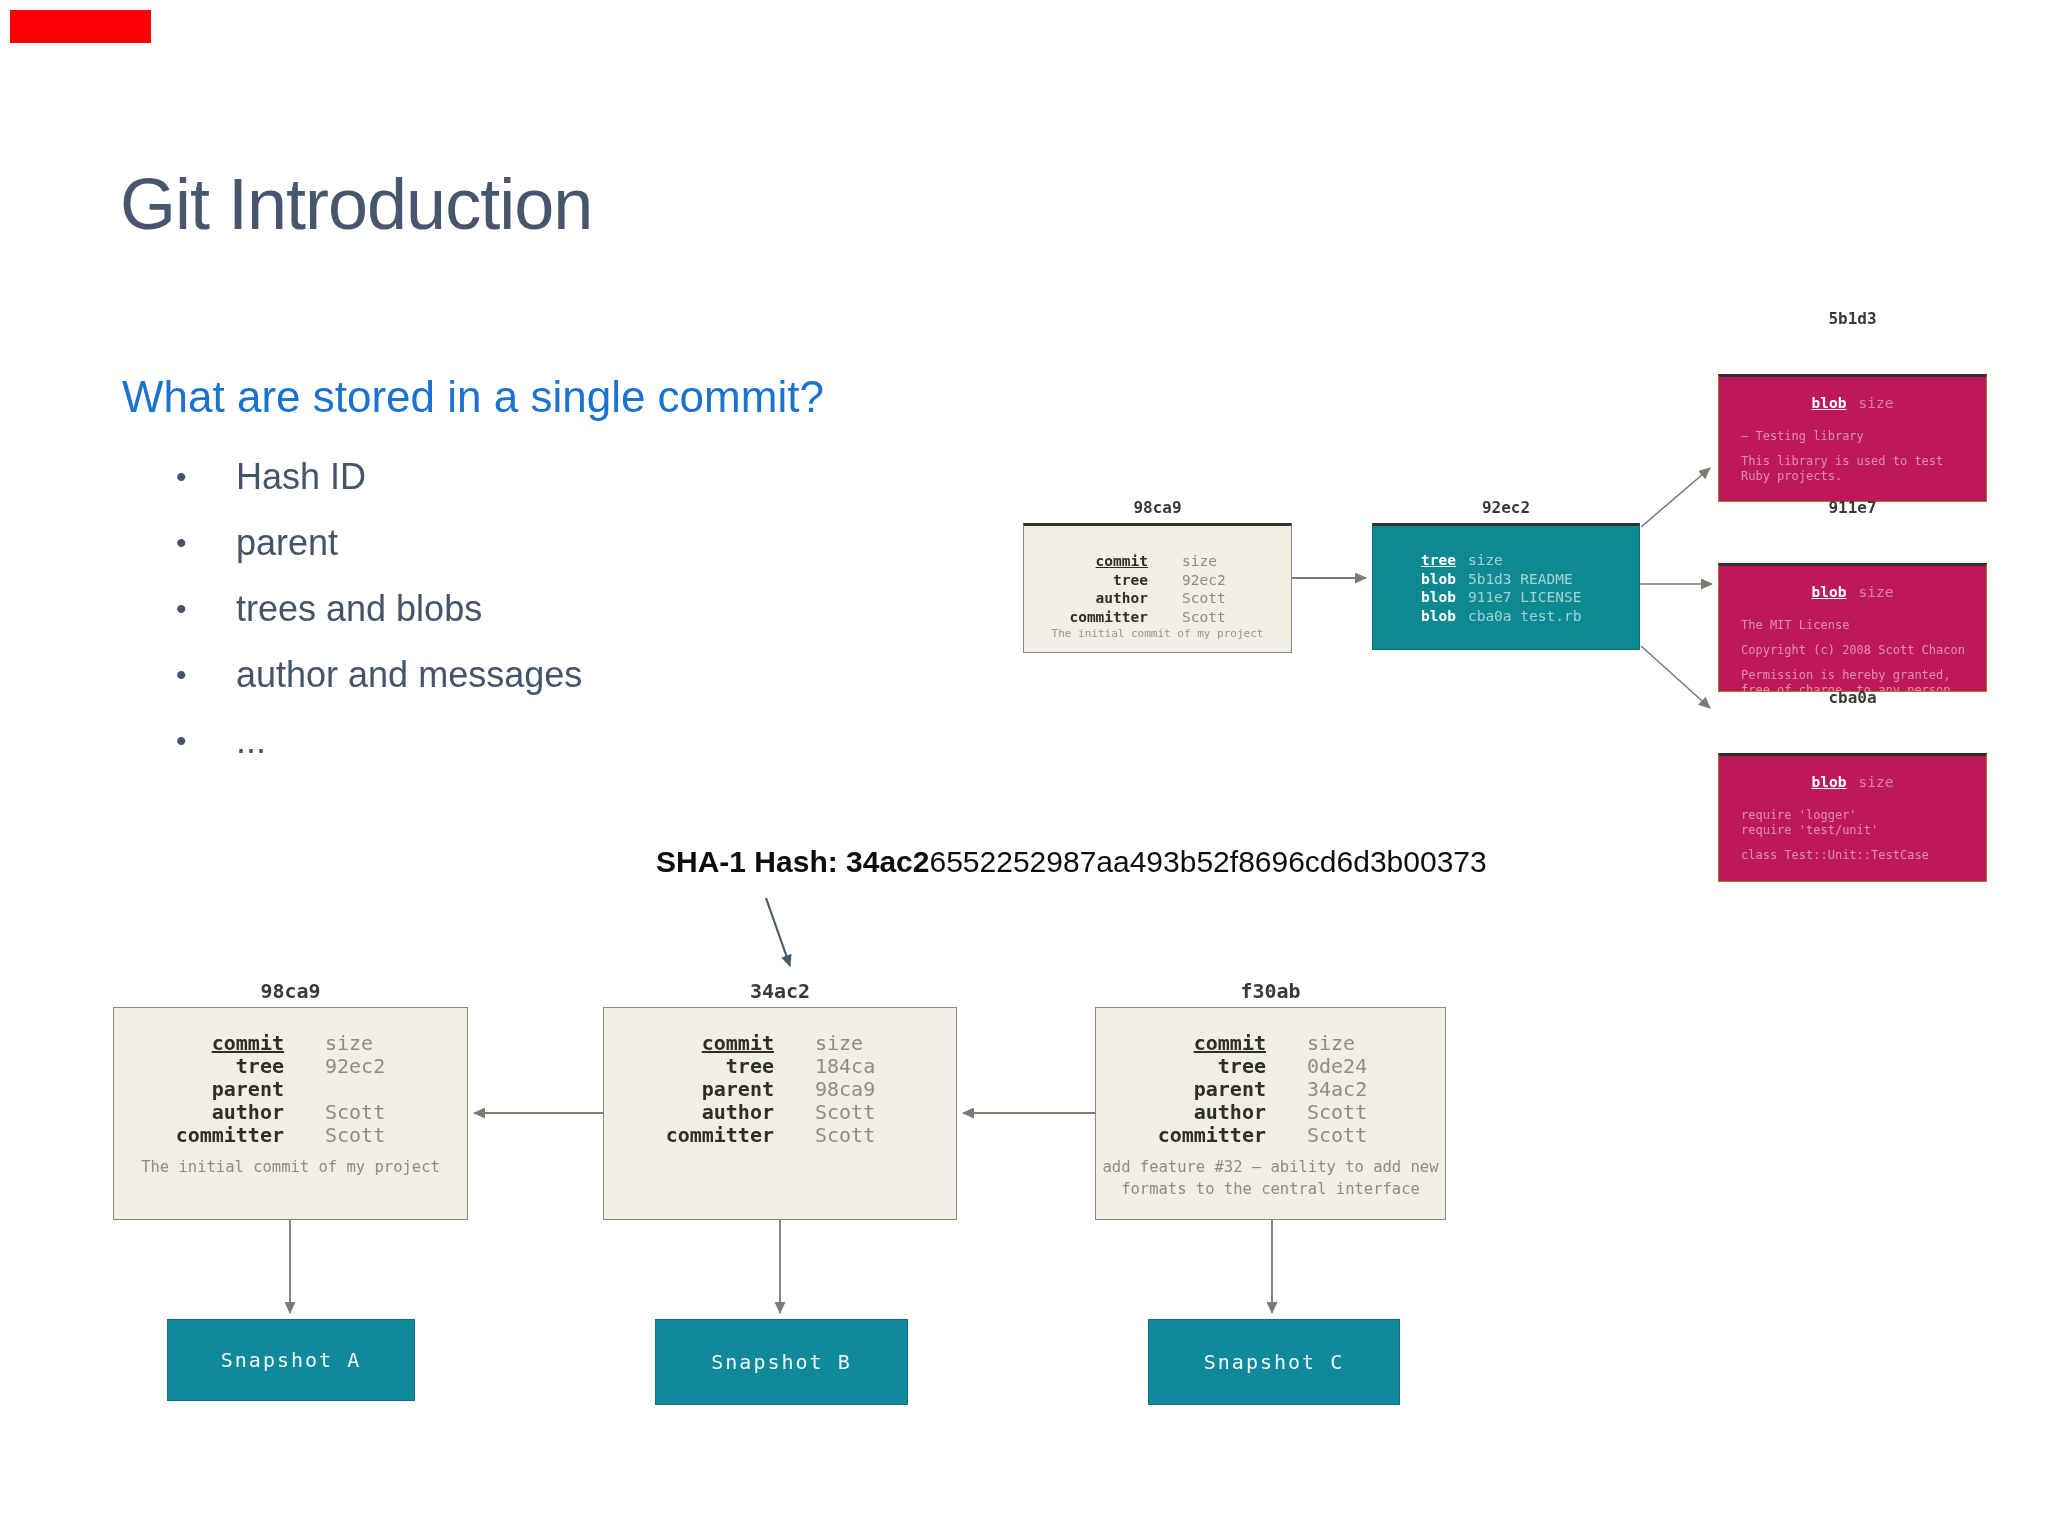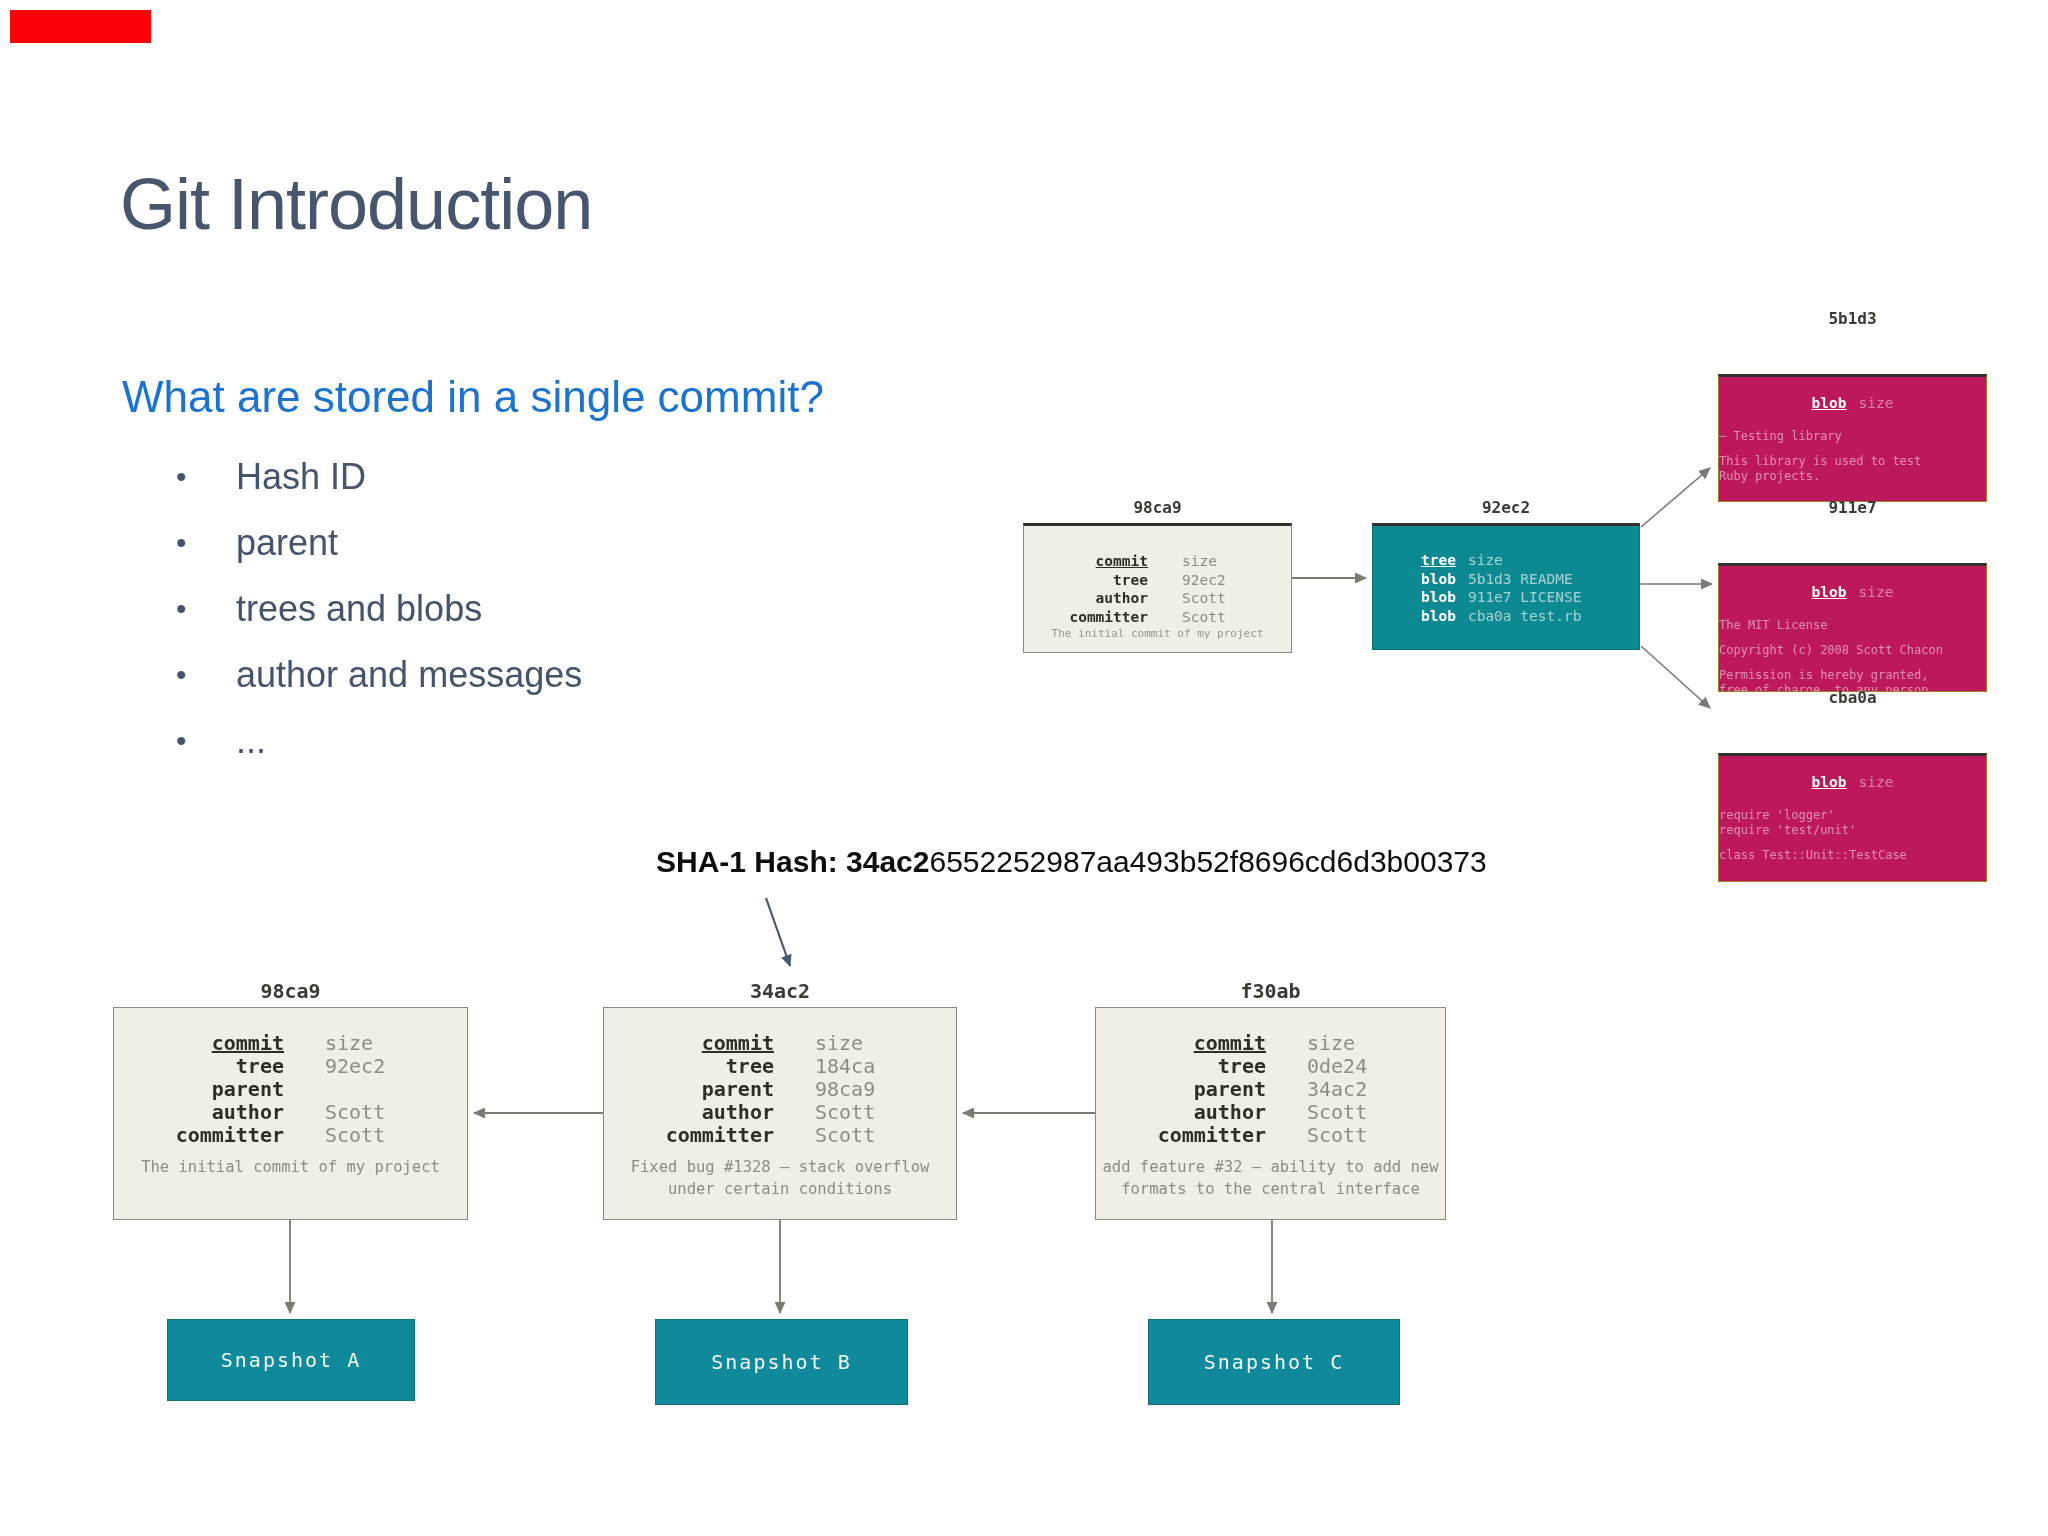--- a/index.html
+++ b/index.html
@@ -49,21 +49,21 @@
 
   .teal-box{background:#0d8a91;border:1px solid #0a6f75;border-top:3px solid #32322c;padding-top:25px;}
   .teal-row{display:flex;font-size:14.5px;line-height:18.5px;padding-left:48px;}
   .teal-key{font-weight:bold;color:#ffffff;}
   .teal-val{margin-left:12px;color:rgba(255,255,255,0.62);}
 
   .gold-box{background:#be185d;border:1px solid #97801c;border-top:3px solid #32322c;padding-top:18px;margin-top:40px;}
   .gold-head{text-align:center;font-size:14.5px;height:20px;margin-bottom:14px;}
   .gold-type{font-weight:bold;color:#ffffff;text-decoration:underline;}
   .gold-size{margin-left:12px;color:rgba(255,255,255,0.45);}
-  .g-line{font-size:12px;line-height:15px;min-height:15px;
+  .g-line{font-size:12px;line-height:15px;min-height:15px;padding-left:22px;
           color:rgba(255,255,255,0.5);white-space:nowrap;}
   .g-line:empty{height:10px;min-height:0;}
 
   .snapshot{position:absolute;box-sizing:border-box;background:#10899a;border:1px solid #0d7380;
             color:#f2fbfb;font-family:"DejaVu Sans Mono",monospace;font-size:20px;letter-spacing:2px;
             display:flex;align-items:center;justify-content:center;}
 
   svg.overlay{position:absolute;left:0;top:0;pointer-events:none;}
 </style>
 </head>
@@ -198,24 +198,20 @@
         <span class="kv-key">parent</span>
         <span class="kv-val">98ca9</span>
       </div>
     <div class="kv-row">
         <span class="kv-key">author</span>
         <span class="kv-val">Scott</span>
       </div>
     <div class="kv-row">
         <span class="kv-key">committer</span>
         <span class="kv-val">Scott</span>
-      </div>
-    <div class="msg-lg">
-        <div>Fixed bug #1328 – stack overflow</div>
-        <div>under certain conditions</div>
       </div>
   </div>
 
   <div class="gbox-label lbl-lg" style="left:1095px;top:979px;width:351px;">f30ab</div>
   <div class="gbox cream box-lg" style="left:1095px;top:1007px;width:351px;height:213px;">
     <div class="kv-row">
         <span class="kv-key u">commit</span>
         <span class="kv-val">size</span>
       </div>
     <div class="kv-row">

